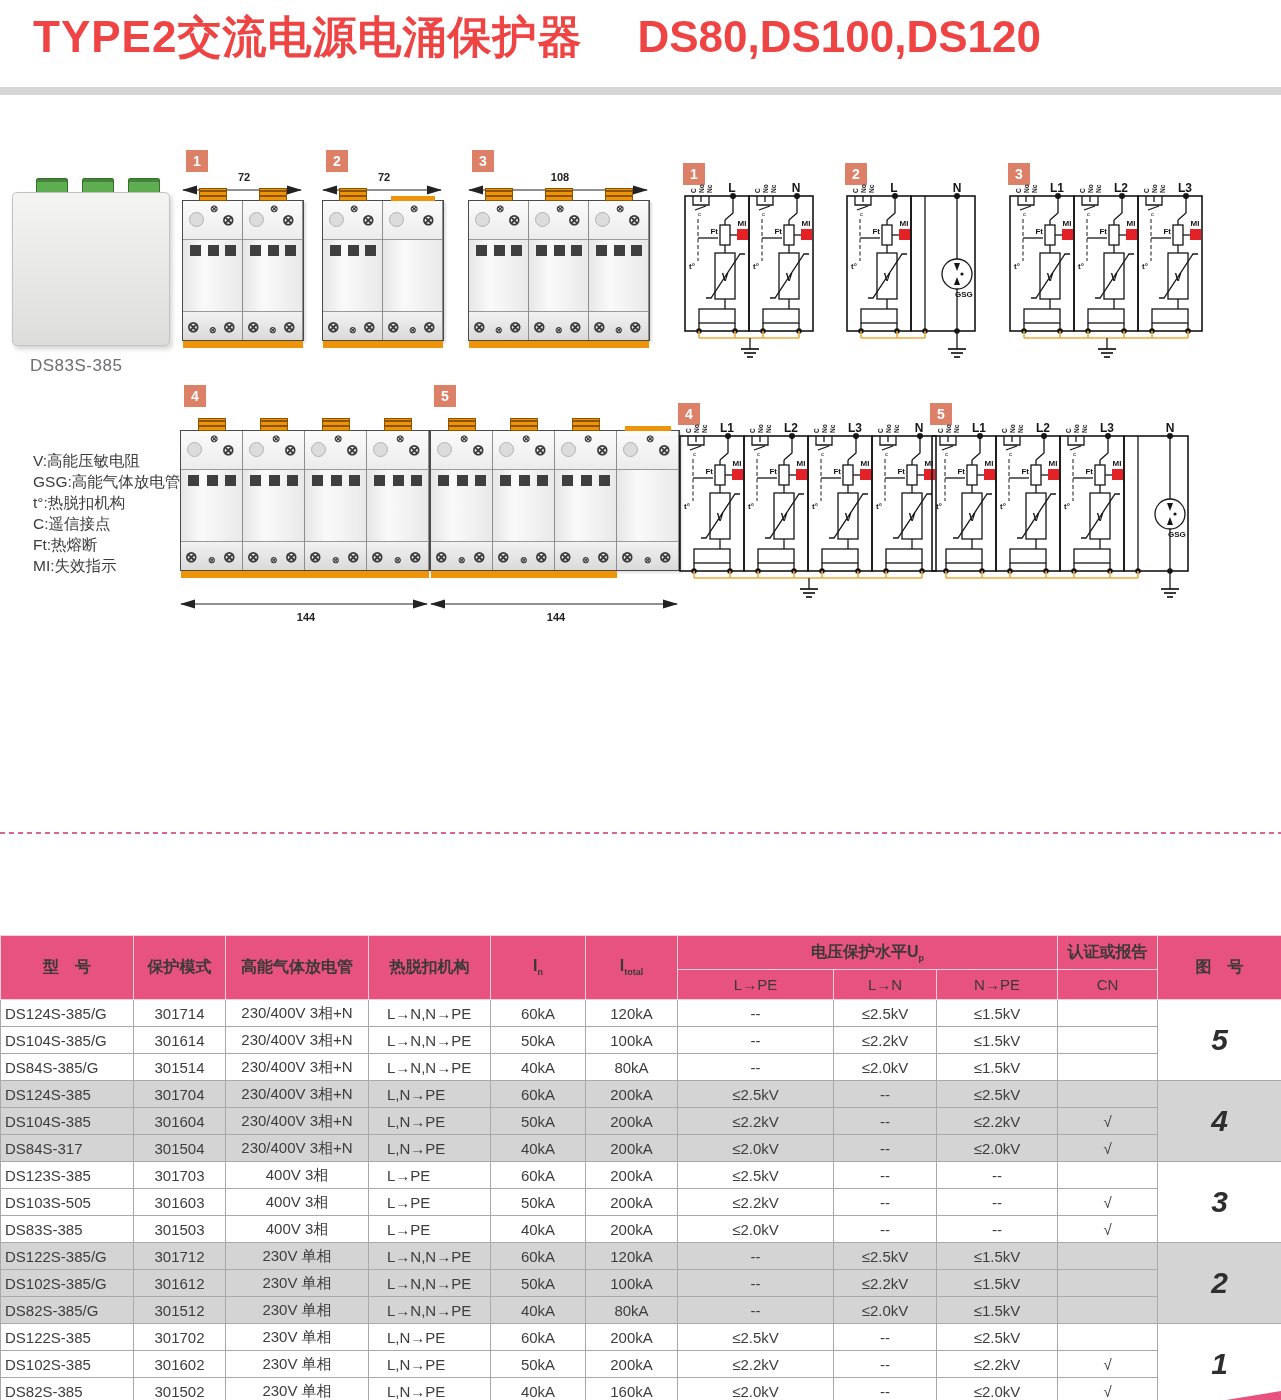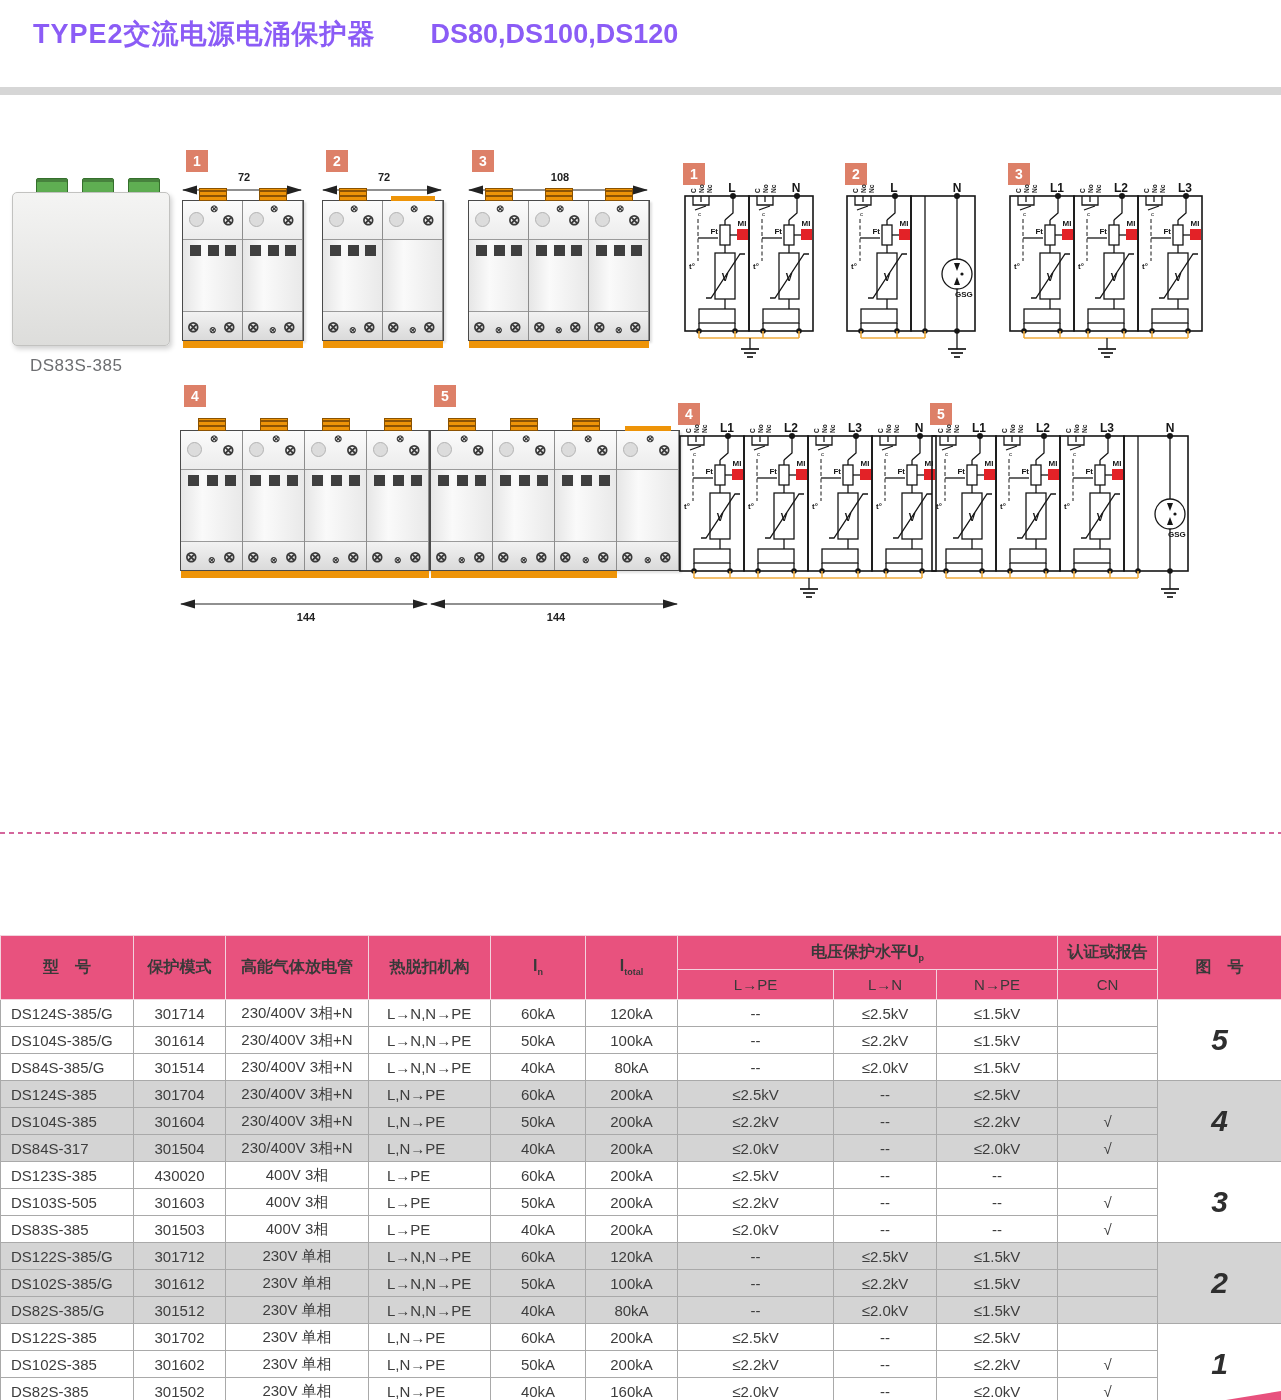--- a/index.html
+++ b/index.html
@@ -1,20 +1,20 @@
 <!DOCTYPE html>
 <html><head>
 <meta charset="utf-8">
 <style>
   html,body{margin:0;padding:0;background:#fff;}
   #canvas{position:relative;width:1281px;height:1400px;background:#fff;overflow:hidden;
           font-family:"Liberation Sans",sans-serif;color:#3d3d3d;}
 
   
-  .title{position:absolute;left:33px;top:16px;font-size:27px;font-weight:bold;color:#8b5cf6;
+  .title{position:absolute;left:33px;top:8px;font-size:44px;font-weight:bold;color:#ef4444;
          letter-spacing:1px;white-space:nowrap;}
   .title .models{margin-left:55px;letter-spacing:0;}
   .topbar{position:absolute;left:0;top:87px;width:100%;height:8px;background:#d6d6d6;}
 
   
   .photo{position:absolute;left:12px;top:178px;width:160px;height:176px;}
   .ph-term{position:absolute;top:0;width:30px;height:16px;background:#5fae52;border:1px solid #35702c;
            border-radius:2px;box-shadow:inset 0 3px 0 rgba(0,0,0,.25);}
   .ph-body{position:absolute;top:14px;left:0;width:156px;height:152px;display:flex;
            background:linear-gradient(180deg,#f4f4f3,#dddddb);border:1px solid #c2c2c0;
@@ -73,21 +73,21 @@
   
   #spec-table{position:absolute;left:0;top:935px;width:1281px;border-collapse:collapse;
               table-layout:fixed;font-size:15px;color:#3d3d3d;}
   #spec-table th{background:#e8527e;color:#393939;font-weight:bold;font-size:16px;
                  border:1px solid #f3d2dd;padding:0;text-align:center;}
   #spec-table tr.h1{height:34px;}
   #spec-table tr.h2{height:30px;}
   #spec-table tr.h2 th, #spec-table th.subhdr{font-weight:normal;font-size:15px;}
   #spec-table td{border:1px solid #a9a9a9;height:26px;padding:0;text-align:center;background:#fff;}
   #spec-table tr.shade td{background:#d4d4d4;}
-  #spec-table td.l{text-align:left;padding-left:10px;}
+  #spec-table td.l{text-align:left;padding-left:4px;}
   #spec-table td.m{padding-left:18px;}
   #spec-table td.fig{font-size:30px;font-weight:bold;font-style:italic;color:#2e2e2e;}
   #spec-table sub{font-size:9px;}
 
   .corner-tri{position:absolute;left:1226px;top:1391px;width:55px;height:9px;background:#e8527e;
               clip-path:polygon(100% 0,100% 100%,0 100%);}
 </style>
 </head>
 <body>
 
@@ -99,20 +99,28 @@
   <div class="topbar"></div>
 
   <div class="photo">
     <div class="ph-term" style="left:24px;"></div>
     <div class="ph-term" style="left:70px;"></div>
     <div class="ph-term" style="left:116px;"></div>
     <div class="ph-body"></div>
   </div>
   <div class="photo-label">DS83S-385</div>
 
+  <div class="legend">
+    <div>V:高能压敏电阻</div>
+    <div>GSG:高能气体放电管</div>
+    <div>t°:热脱扣机构</div>
+    <div>C:遥信接点</div>
+    <div>Ft:热熔断</div>
+    <div>MI:失效指示</div>
+  </div>
 
   <div id="graphics">
       <div class="drawing" style="left: 182px; top: 150px; width: 124px; height: 240px;">
         <div class="badge" style="left:4px;top:0">1</div>
         <div class="dimlabel" style="top:21px">72</div>
            <div style="position:absolute;left:0;top:33px"><svg width="120" height="14">
     <line x1="1" y1="7" x2="119" y2="7" stroke="#222" stroke-width="1.2"></line>
     <polygon points="0,7 15,2.5 15,11.5" fill="#222"></polygon>
     <polygon points="120,7 105,2.5 105,11.5" fill="#222"></polygon>
           </svg></div>
@@ -1061,21 +1069,21 @@
         <td class="l m">L,N→PE</td>
         <td>40kA</td>
         <td>200kA</td>
         <td>≤2.0kV</td>
         <td>--</td>
         <td>≤2.0kV</td>
         <td>√</td>
         </tr>
         <tr class="">
         <td class="l">DS123S-385</td>
-        <td>430020</td>
+        <td>301703</td>
         <td>400V 3相</td>
         <td class="l m">L→PE</td>
         <td>60kA</td>
         <td>200kA</td>
         <td>≤2.5kV</td>
         <td>--</td>
         <td>--</td>
         <td></td>
           <td rowspan="3" class="fig">3</td>
         </tr>

